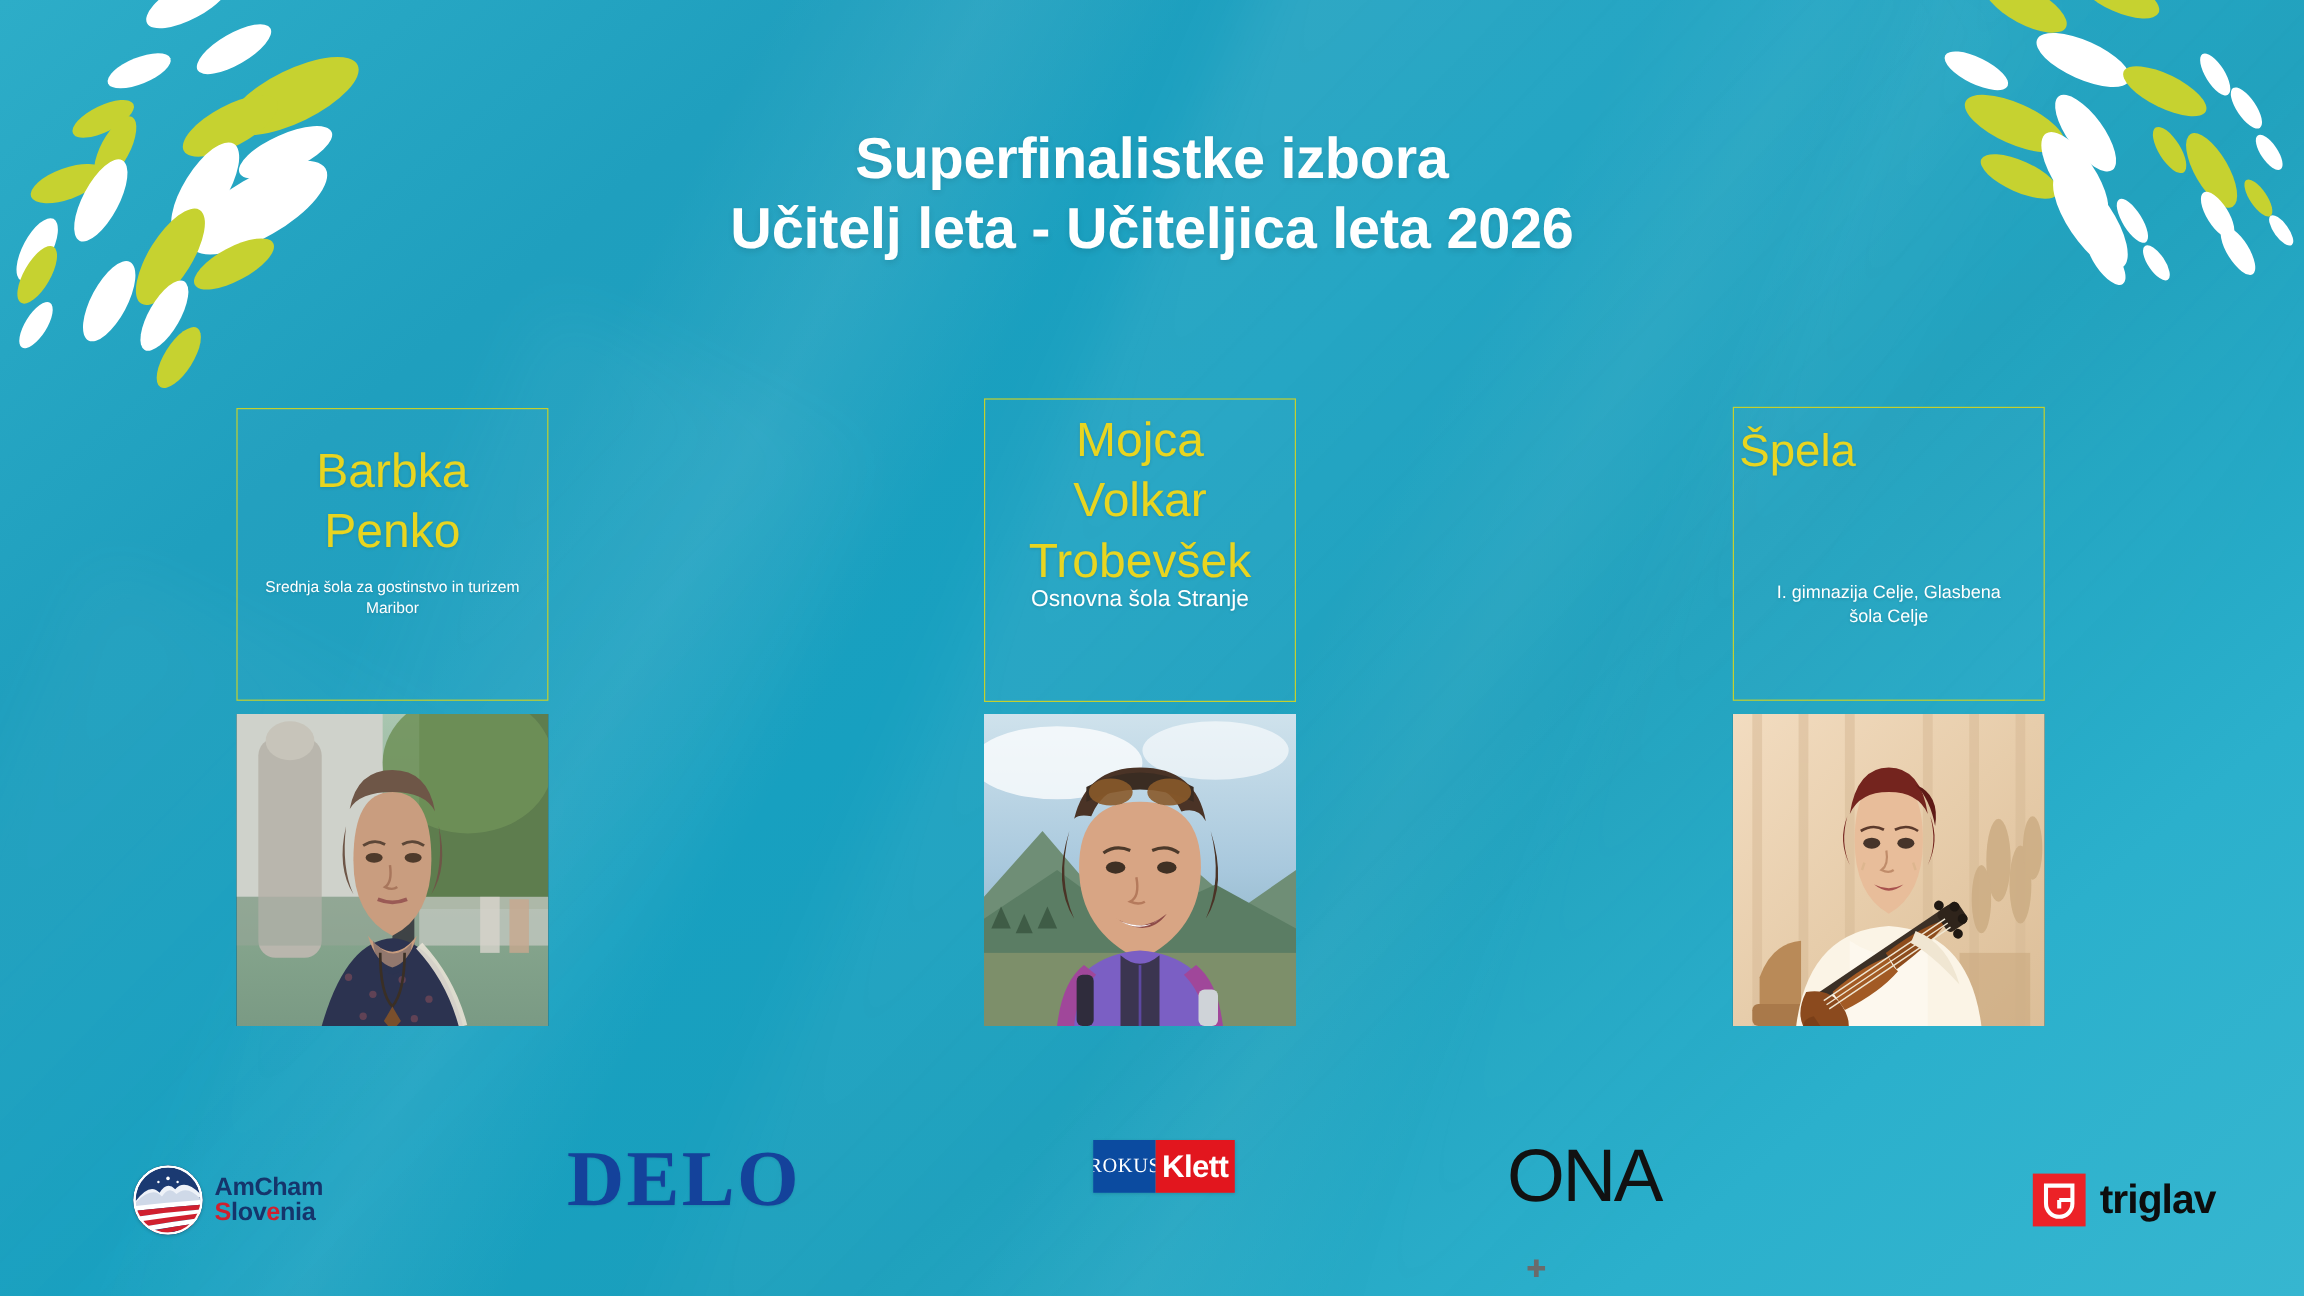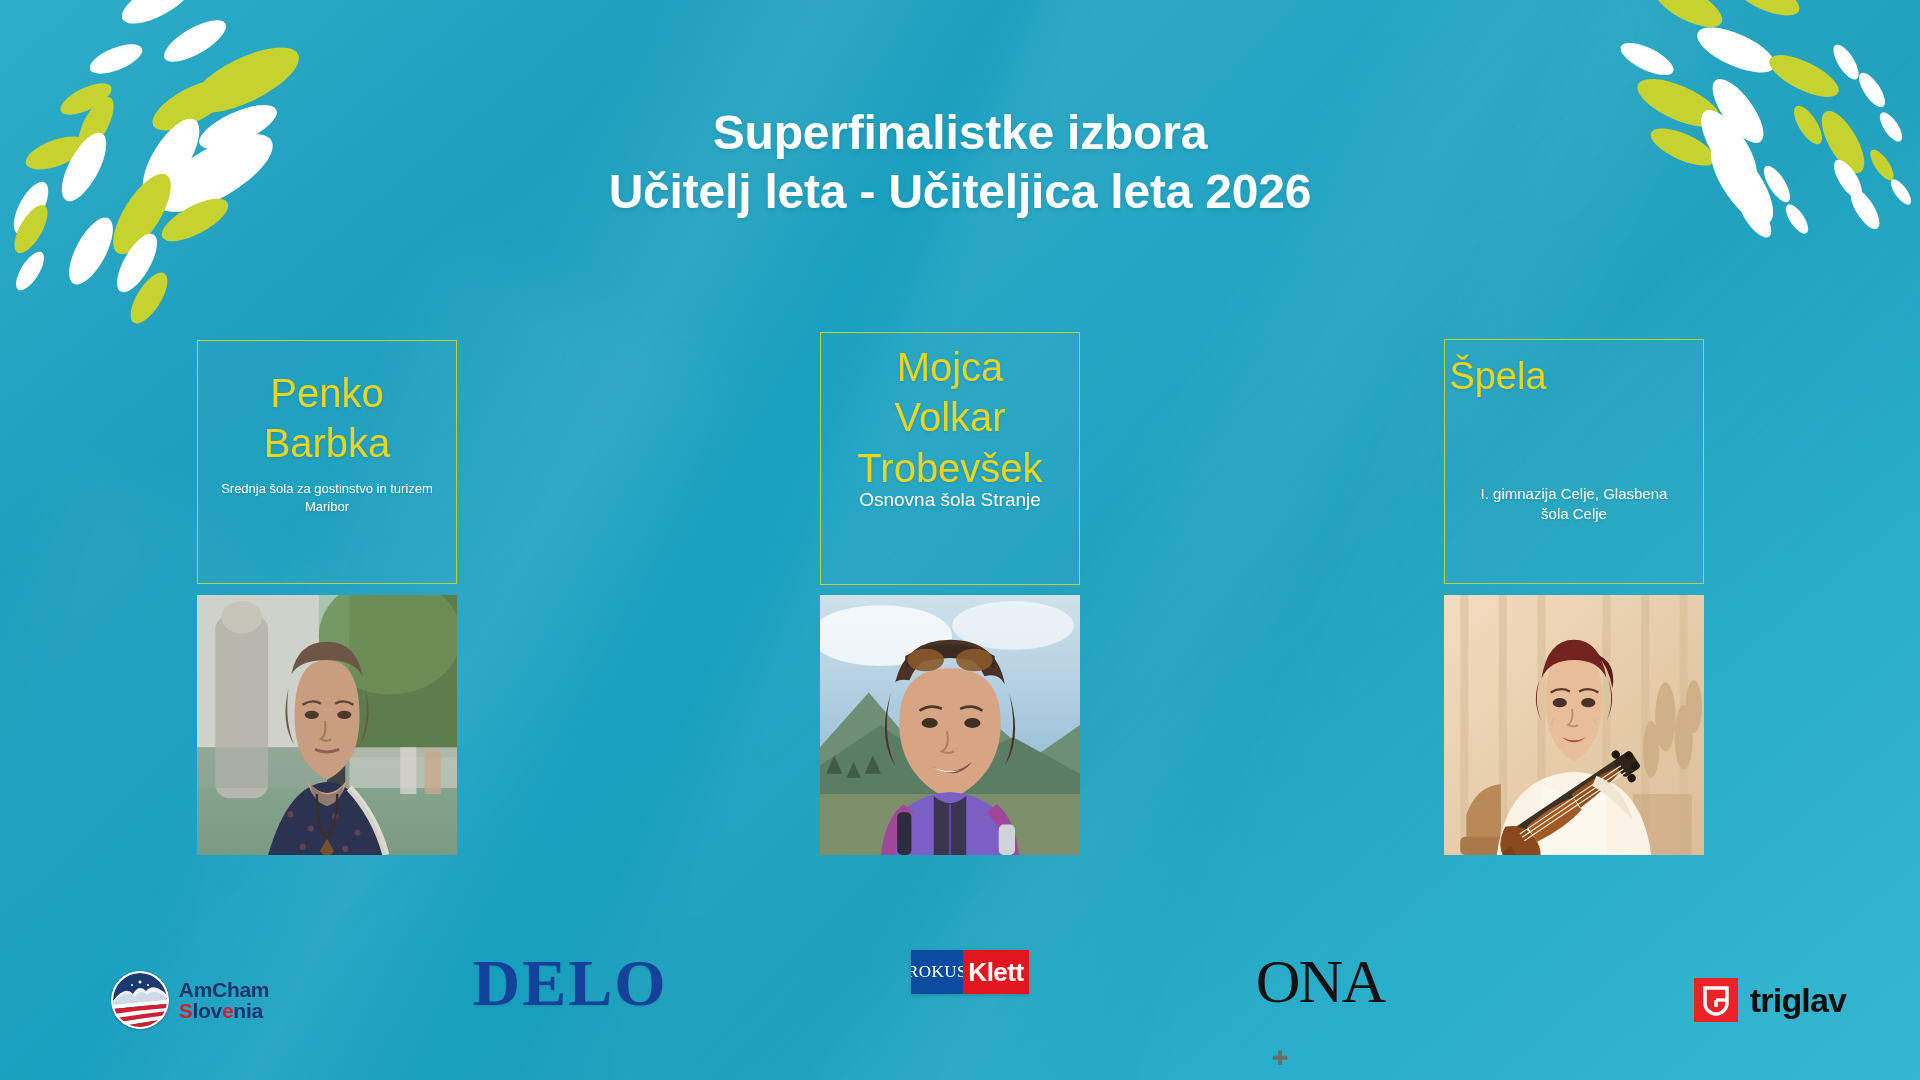--- a/index.html
+++ b/index.html
@@ -160,21 +160,21 @@
   .rokus .red {
     background: #e2161e; color: #ffffff;
     font-size: 26px; font-weight: bold;
     display: flex; align-items: center; justify-content: center;
     width: 66px; letter-spacing: -0.5px;
   }
 
   
   .ona {
     position: relative;
-    font-family: Liberation Serif, serif;
+    font-family: Liberation Sans, sans-serif;
     font-size: 62px;
     color: #111111;
     letter-spacing: -2px;
     line-height: 1;
   }
   .ona-venus {
     position: absolute;
     left: 16px; bottom: -16px;
     width: 16px; height: 16px;
     color: #6b6b6b;
@@ -253,22 +253,22 @@
 
   <div id="title-block">
     <div class="line">Superfinalistke izbora</div>
     <div class="line">Učitelj leta - Učiteljica leta 2026</div>
   </div>
 
   <div id="cards">
       <div class="card" style="left: 0px; top: 0px; width: 1920px; height: 520px;">
         <div class="card-frame" style="left: 197px; top: 4px; width: 260px; height: 244px;"></div>
         <div class="card-name" style="left: 197px; width: 260px; top: 32px; font-size: 40px;">
+          <div>Barbka</div>
           <div>Penko</div>
-          <div>Barbka</div>
         </div>
         <div class="card-school" style="left: 213px; width: 228px; top: 144px; font-size: 13px;">Srednja šola za gostinstvo in turizem Maribor</div>
         <div class="card-photo" aria-label="portrait-barbka-penko" style="left: 197px; top: 259px; width: 260px; height: 260px;">
           <svg viewBox="0 0 256 256" preserveAspectRatio="none">
       <defs>
               <linearGradient id="bgA" x1="0" y1="0" x2="0" y2="1">
         <stop offset="0" stop-color="#a9c6b0"></stop>
                 <stop offset="0.45" stop-color="#8fae94"></stop>
         <stop offset="1" stop-color="#7a9a84"></stop>
               </linearGradient>

